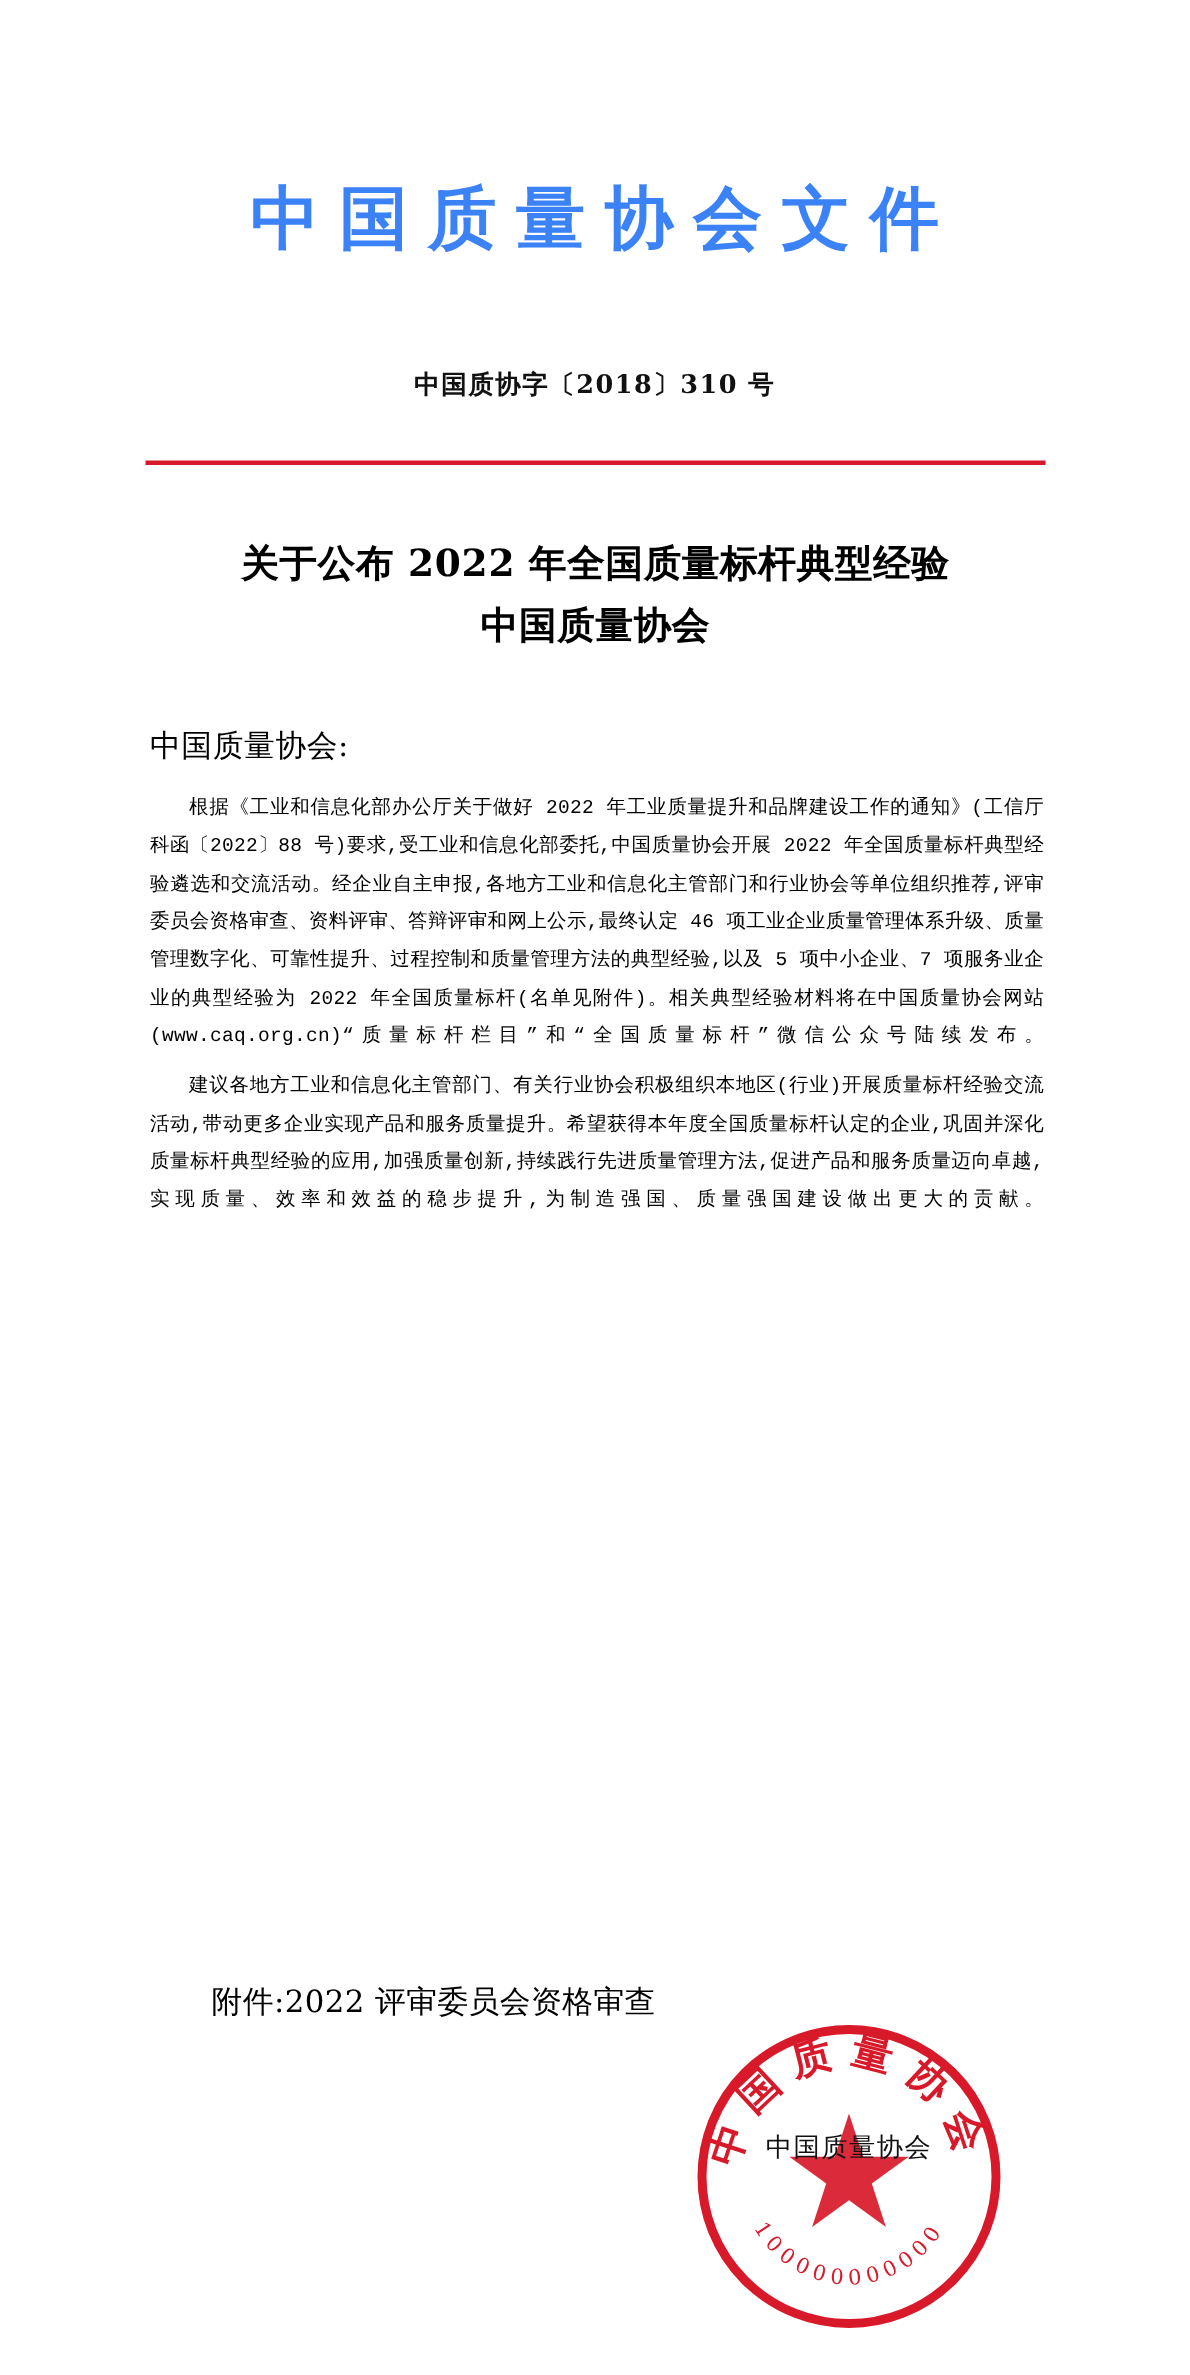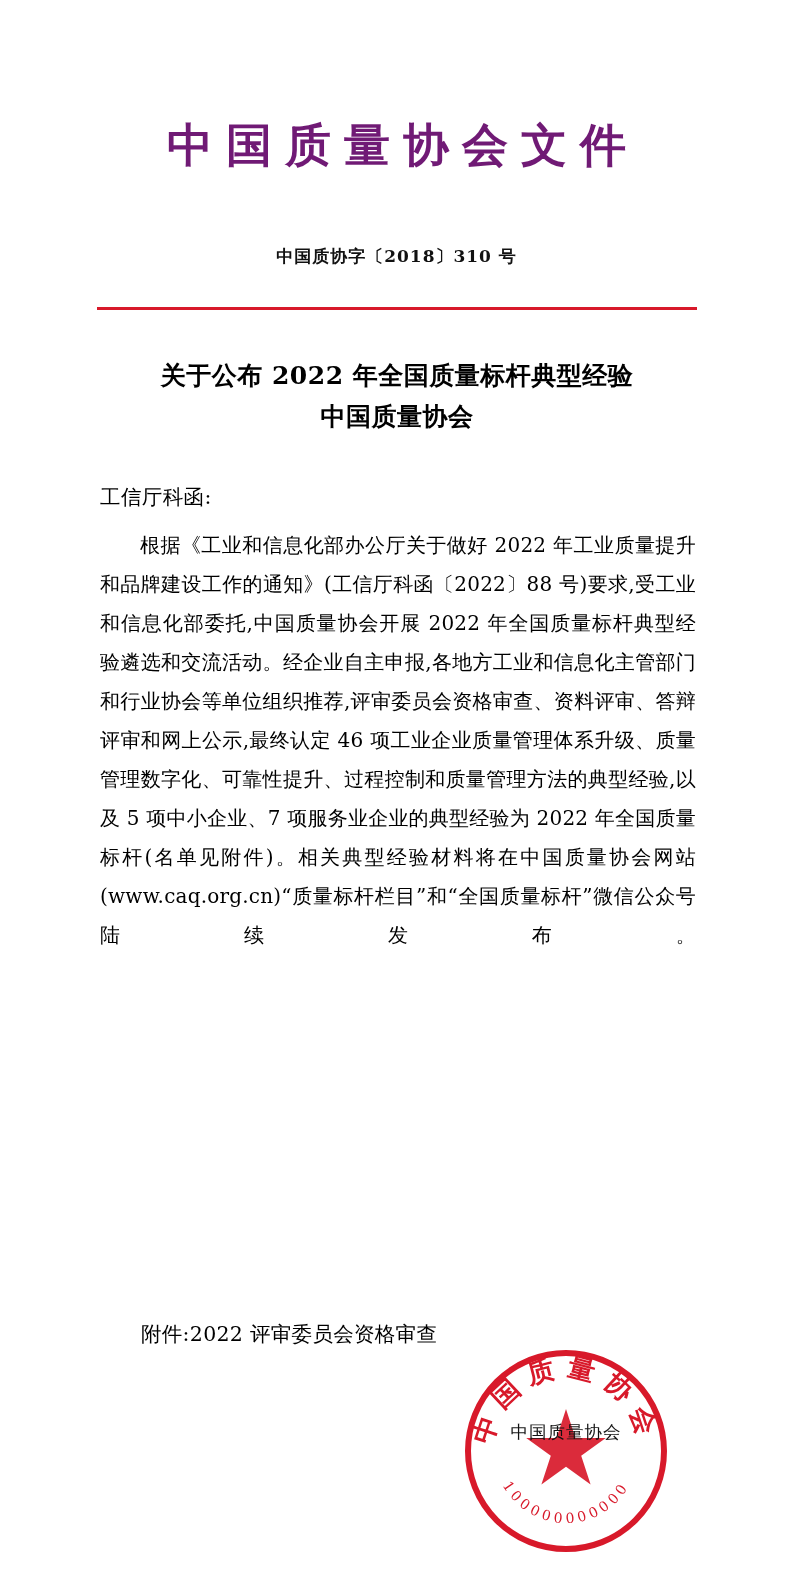--- a/index.html
+++ b/index.html
@@ -25,21 +25,21 @@
     position: absolute;
     top: 118px;
     left: 0;
     width: 793px;
     text-align: center;
   }
   .doc-title-red {
     font-family: "DejaVu Serif", "Liberation Serif", serif;
     font-size: 46px;
     font-weight: bold;
-    color: #701a75;
+    color: #3b82f6;
     letter-spacing: 13px;
     text-indent: 13px;
     line-height: 1.2;
     white-space: nowrap;
   }
   .doc-number {
     position: absolute;
     top: 245px;
     left: 0;
     width: 793px;
@@ -80,26 +80,27 @@
     left: 100px;
     width: 596px;
   }
   .salutation {
     font-size: 20.5px;
     line-height: 1.95;
     letter-spacing: 0.4px;
   }
   p.para {
     margin: 0;
-    font-size: 20px;
+    font-size: 13px;
     line-height: 1.95;
     text-align: justify;
     text-align-last: left;
     text-indent: 2em;
     letter-spacing: 0.2px;
+    font-family: Liberation Mono, monospace;
   }
   p.para.tight {
     text-align-last: justify;
   }
   .gap-sm { height: 8px; }
 
   .attachment {
     position: absolute;
     top: 1315px;
     left: 100px;
@@ -145,24 +146,25 @@
   <div class="doc-number">中国质协字〔2018〕310 号</div>
 
   <div class="red-rule"></div>
 
   <div class="subject">
     <div>关于公布 2022 年全国质量标杆典型经验</div>
     <div>中国质量协会</div>
   </div>
 
   <div class="body-block">
-    <div class="salutation">工信厅科函:</div>
+    <div class="salutation">中国质量协会:</div>
     <div class="gap-sm"></div>
     <p class="para tight">根据《工业和信息化部办公厅关于做好 2022 年工业质量提升和品牌建设工作的通知》(工信厅科函〔2022〕88 号)要求,受工业和信息化部委托,中国质量协会开展 2022 年全国质量标杆典型经验遴选和交流活动。经企业自主申报,各地方工业和信息化主管部门和行业协会等单位组织推荐,评审委员会资格审查、资料评审、答辩评审和网上公示,最终认定 46 项工业企业质量管理体系升级、质量管理数字化、可靠性提升、过程控制和质量管理方法的典型经验,以及 5 项中小企业、7 项服务业企业的典型经验为 2022 年全国质量标杆(名单见附件)。相关典型经验材料将在中国质量协会网站(www.caq.org.cn)“质量标杆栏目”和“全国质量标杆”微信公众号陆续发布。</p>
     <div class="gap-sm"></div>
+    <p class="para tight">建议各地方工业和信息化主管部门、有关行业协会积极组织本地区(行业)开展质量标杆经验交流活动,带动更多企业实现产品和服务质量提升。希望获得本年度全国质量标杆认定的企业,巩固并深化质量标杆典型经验的应用,加强质量创新,持续践行先进质量管理方法,促进产品和服务质量迈向卓越,实现质量、效率和效益的稳步提升,为制造强国、质量强国建设做出更大的贡献。</p>
   </div>
 
   <div class="attachment">附件:2022 评审委员会资格审查</div>
 
   <div class="seal">
     <svg width="208" height="208" viewBox="0 0 208 208" xmlns="http://www.w3.org/2000/svg">
       <circle cx="104" cy="104" r="98" fill="none" stroke="#d8192a" stroke-width="6"></circle>
       <path id="arcTop" d="M 104,104 m -74,0 a 74,74 0 1,1 148,0" fill="none" stroke="none"></path>
       <text font-family="DejaVu Serif, Liberation Serif, serif" font-size="27" font-weight="bold" fill="#d8192a" letter-spacing="10">
         <textPath href="#arcTop" startOffset="50%" text-anchor="middle">中国质量协会</textPath>

